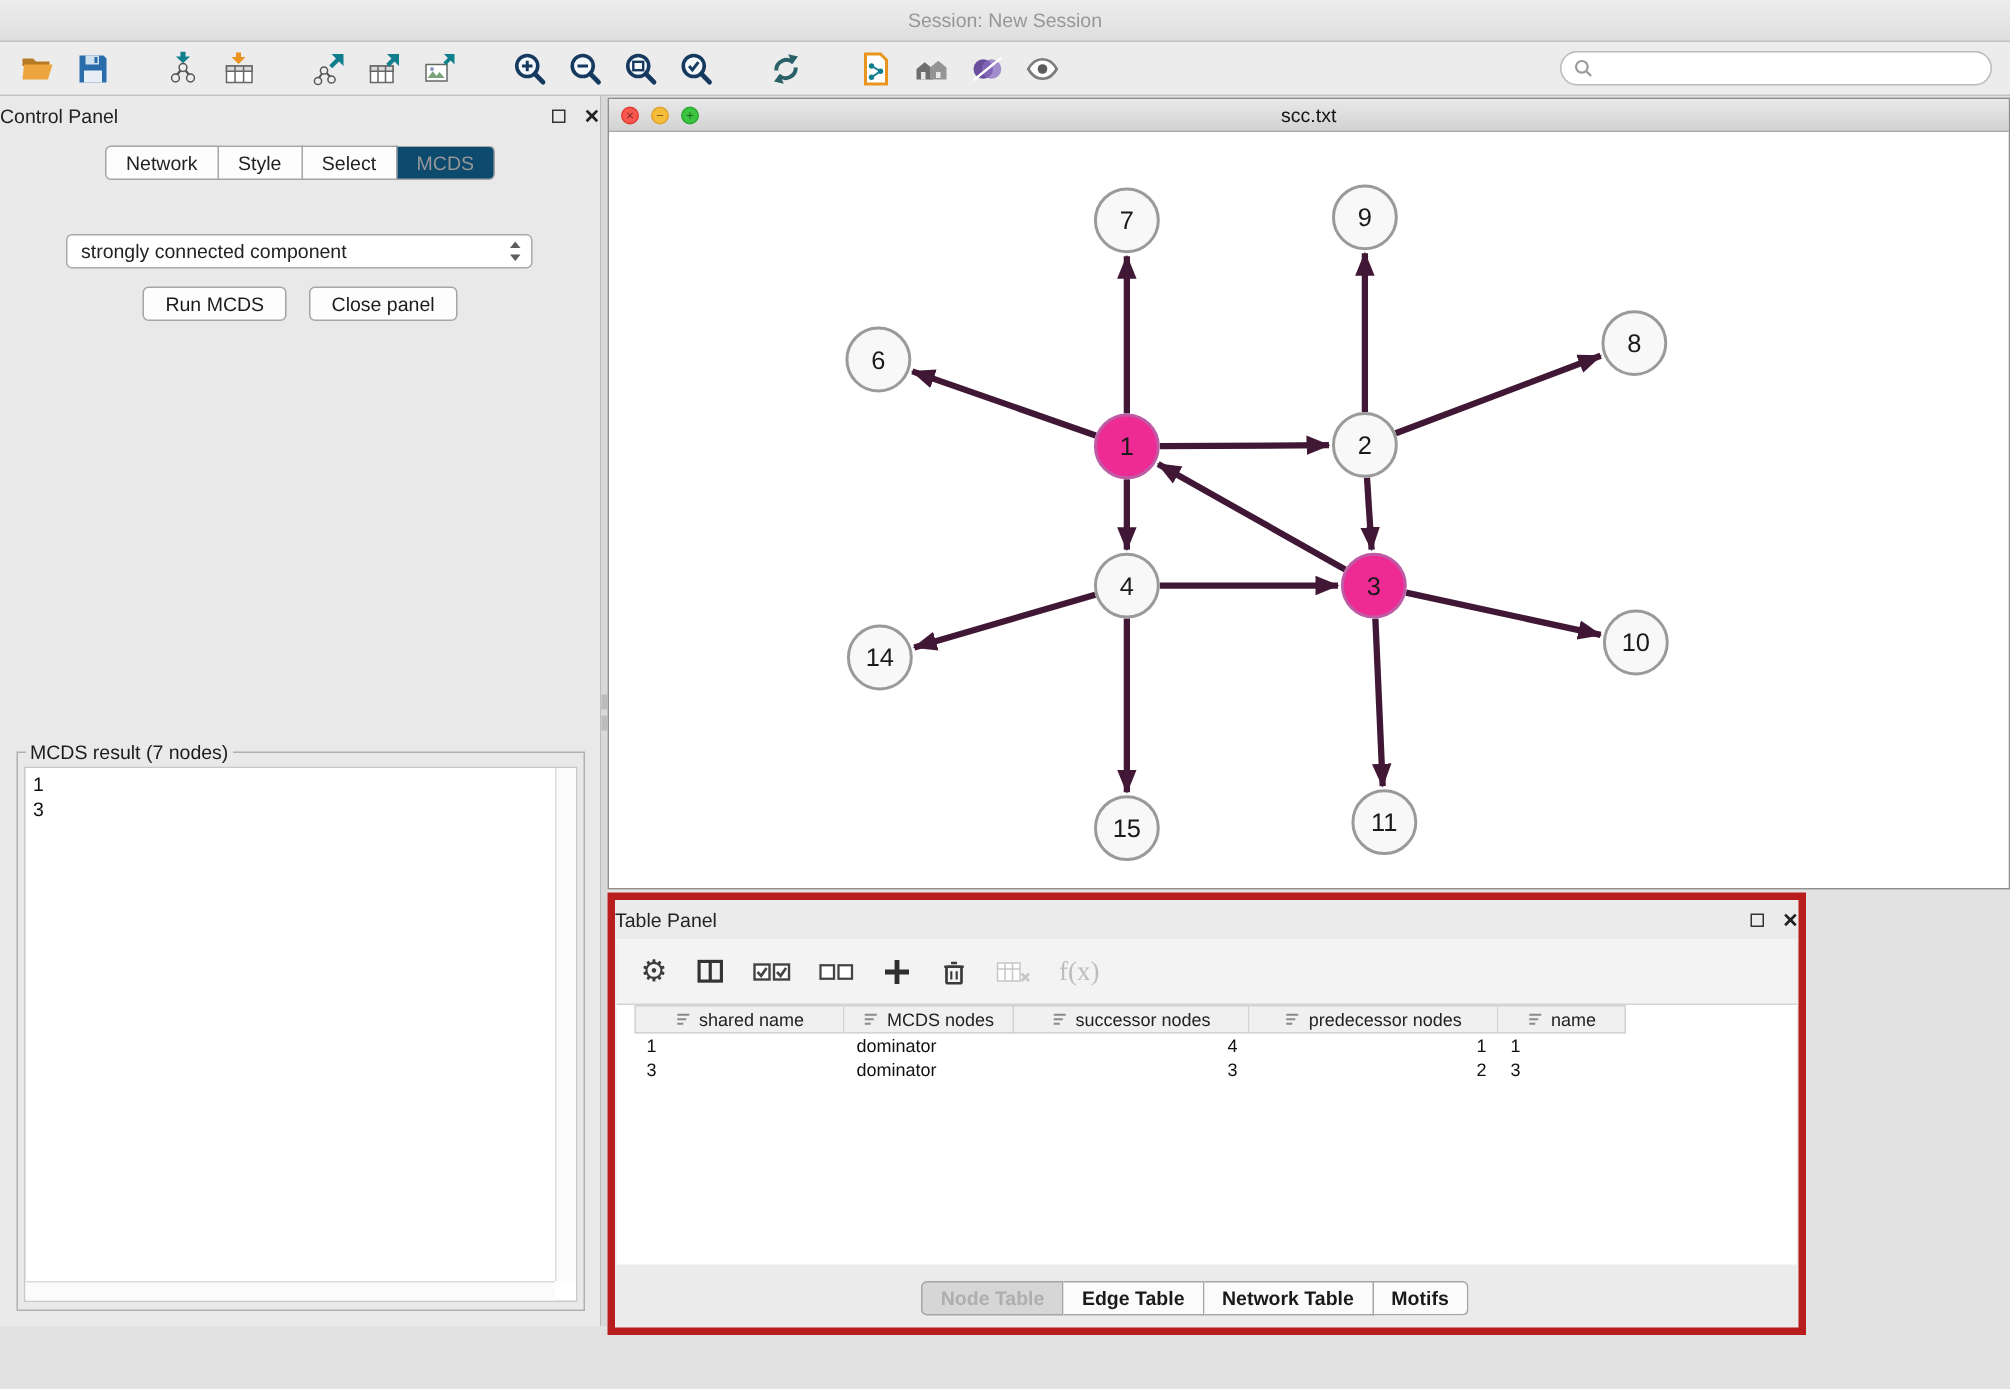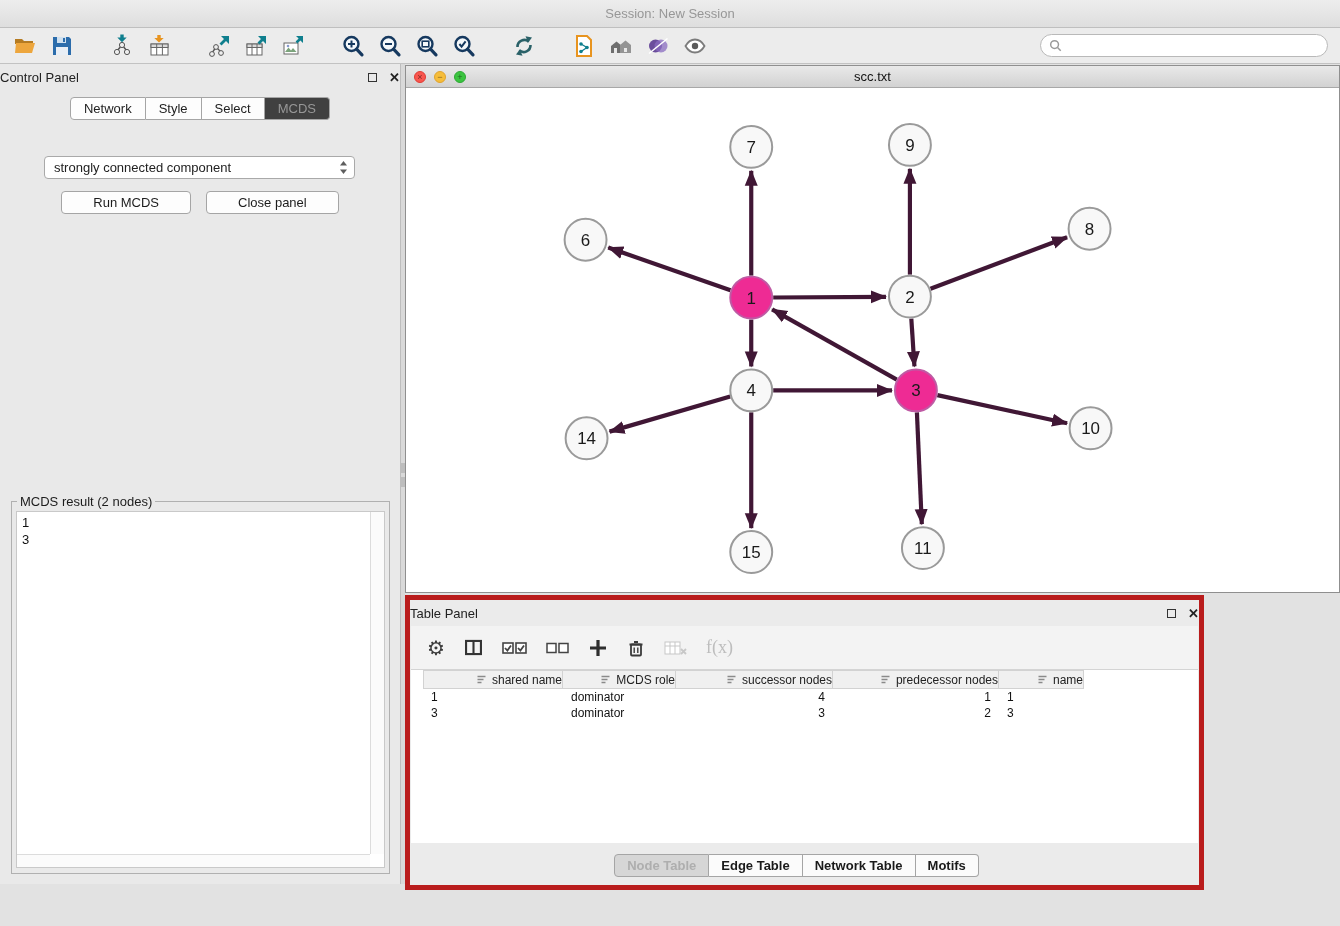--- a/index.html
+++ b/index.html
@@ -20,26 +20,26 @@
   
   .control-panel{position:absolute;left:0;top:64px;width:401px;height:820px;background:#e9e9e9;border-right:1px solid #bdbdbd}
   .panel-head{height:26px;display:flex;align-items:center;padding:0 0}
   .panel-head .sp{flex:1}
   .float-box{width:9px;height:9px;border:1.5px solid #333;display:inline-block;margin-left:12px}
   .win-close{margin-left:12px;font-size:13px;font-weight:bold;color:#222}
   .cp-tabs{position:absolute;left:0;top:33px;width:100%;display:flex;justify-content:center}
   .cp-tab{border:1px solid #a5a5a5;border-left:none;background:#fdfdfd;padding:3px 13px;font-size:13px;color:#222}
   .cp-tab:first-child{border-left:1px solid #a5a5a5;border-radius:4px 0 0 4px}
   .cp-tab:last-child{border-radius:0 4px 4px 0}
-  .cp-tab.active{background:#404040;color:#979797}
+  .cp-tab.active{background:#0c4a6e;color:#979797}
   .opt-label{position:absolute;left:0;top:73px;width:100%;text-align:center}
   .dropdown{position:absolute;left:44px;top:92px;width:311px;height:23px;background:#fff;border:1px solid #a9a9a9;border-radius:4px;display:flex;align-items:center;padding:0 6px 0 9px}
   .dropdown .dd-label{flex:1;font-size:13px}
   .cp-buttons{position:absolute;left:0;top:127px;width:100%;display:flex;justify-content:center;gap:15px}
-  .btn{background:#fdfdfd;border:1px solid #a5a5a5;border-radius:4px;padding:3px 31px;font-size:13px;color:#1c1c1c}
+  .btn{background:#fdfdfd;border:1px solid #a5a5a5;border-radius:4px;padding:3px 14px;font-size:13px;color:#1c1c1c}
   fieldset.mcds{position:absolute;left:11px;top:430px;width:379px;height:380px;border:1px solid #b0b0b0}
   fieldset.mcds legend{font-size:13px;margin-left:5px;padding:0 3px;color:#1c1c1c}
   .result-area{position:absolute;left:4px;top:2px;right:4px;bottom:5px;background:#fff;border:1px solid #c9c9c9}
   .result-text{position:absolute;left:5px;top:2px;right:17px;bottom:14px;font-size:13px;line-height:17px;white-space:pre-line;color:#111}
   .vscroll{position:absolute;top:0;bottom:13px;right:0;width:14px;border-left:1px solid #dcdcdc;background:#fbfbfb}
   .hscroll{position:absolute;left:0;right:14px;bottom:0;height:13px;border-top:1px solid #dcdcdc;background:#fbfbfb}
 
   
   .v-splitter{position:absolute;left:401px;top:64px;width:4px;height:820px;background:#d9d9d9}
   .v-splitter .grip{position:absolute;left:0;width:4px;height:10px;background:#bdbdbd}
@@ -57,21 +57,21 @@
   #graph-svg text{font-family:"Liberation Sans",sans-serif}
 
   
   .table-panel{position:absolute;left:405px;top:595px;width:799px;height:295px;background:#ebebeb;border:5px solid #b91c1c}
   .tp-toolbar{position:absolute;left:1px;top:26px;right:1px;height:44px;background:#f3f3f3;border-bottom:1px solid #d4d4d4;display:flex;align-items:center;gap:18px;padding:0 16px}
   .tp-tool{display:flex;align-items:center;justify-content:center}
   .gear-glyph{font-size:20px;color:#3c3c3c;line-height:20px}
   .fx{font-family:"Liberation Serif",serif;font-size:18px;color:#bdbdbd}
   .tp-body{position:absolute;left:1px;top:70px;right:1px;bottom:42px;background:#fff;overflow:hidden}
   .tp-header{display:flex;margin-left:12px}
-  .th{height:19px;background:#f0f0f0;border:1px solid #d2d2d2;border-left:none;display:flex;align-items:center;justify-content:flex-end;gap:5px;font-size:12px;color:#222}
+  .th{height:19px;background:#f0f0f0;border:1px solid #d2d2d2;border-left:none;display:flex;align-items:center;justify-content:center;gap:5px;font-size:12px;color:#222}
   .th:first-child{border-left:1px solid #d2d2d2}
   .tr{display:flex;margin-left:12px}
   .td{height:16px;font-size:12px;padding:0 8px;line-height:16px;color:#111}
   .tp-tabs{position:absolute;left:0;right:16px;bottom:8px;display:flex;justify-content:center}
   .tp-tab{border:1px solid #a5a5a5;border-left:none;background:#fbfbfb;padding:3px 12px;font-size:13px;font-weight:bold;color:#1a1a1a}
   .tp-tab:first-child{border-left:1px solid #a5a5a5;border-radius:4px 0 0 4px}
   .tp-tab:last-child{border-radius:0 4px 4px 0}
   .tp-tab.active{background:#d6d6d6;color:#aeaeae}
 
   
@@ -243,21 +243,21 @@
       <svg width="9" height="15" viewBox="0 0 9 15">
           <path d="M4.5 1L8 5.4H1z" fill="#5d5d5d"></path>
           <path d="M4.5 14L1 9.6h7z" fill="#5d5d5d"></path>
         </svg>
     </div>
     <div class="cp-buttons">
       <button class="btn">Run MCDS</button>
       <button class="btn">Close panel</button>
     </div>
     <fieldset class="mcds">
-      <legend>MCDS result (2 nodes)</legend>
+      <legend>MCDS result (7 nodes)</legend>
       <div class="result-area">
         <div class="result-text">1
 3</div>
         <div class="vscroll"></div>
         <div class="hscroll"></div>
       </div>
     </fieldset>
   </div>
 
   <div class="v-splitter">
@@ -401,21 +401,21 @@
           <div class="th" style="width: 140px;">
             <svg width="11" height="11" viewBox="0 0 11 11">
               <path d="M1.5 2.5h8M1.5 5.5h6M1.5 8.5h4" stroke="#8a8a8a" stroke-width="1.4" fill="none"></path>
             </svg>
             <span>shared name</span>
           </div>
           <div class="th" style="width: 113px;">
             <svg width="11" height="11" viewBox="0 0 11 11">
               <path d="M1.5 2.5h8M1.5 5.5h6M1.5 8.5h4" stroke="#8a8a8a" stroke-width="1.4" fill="none"></path>
             </svg>
-            <span>MCDS role</span>
+            <span>MCDS nodes</span>
           </div>
           <div class="th" style="width: 157px;">
             <svg width="11" height="11" viewBox="0 0 11 11">
               <path d="M1.5 2.5h8M1.5 5.5h6M1.5 8.5h4" stroke="#8a8a8a" stroke-width="1.4" fill="none"></path>
             </svg>
             <span>successor nodes</span>
           </div>
           <div class="th" style="width: 166px;">
             <svg width="11" height="11" viewBox="0 0 11 11">
               <path d="M1.5 2.5h8M1.5 5.5h6M1.5 8.5h4" stroke="#8a8a8a" stroke-width="1.4" fill="none"></path>

